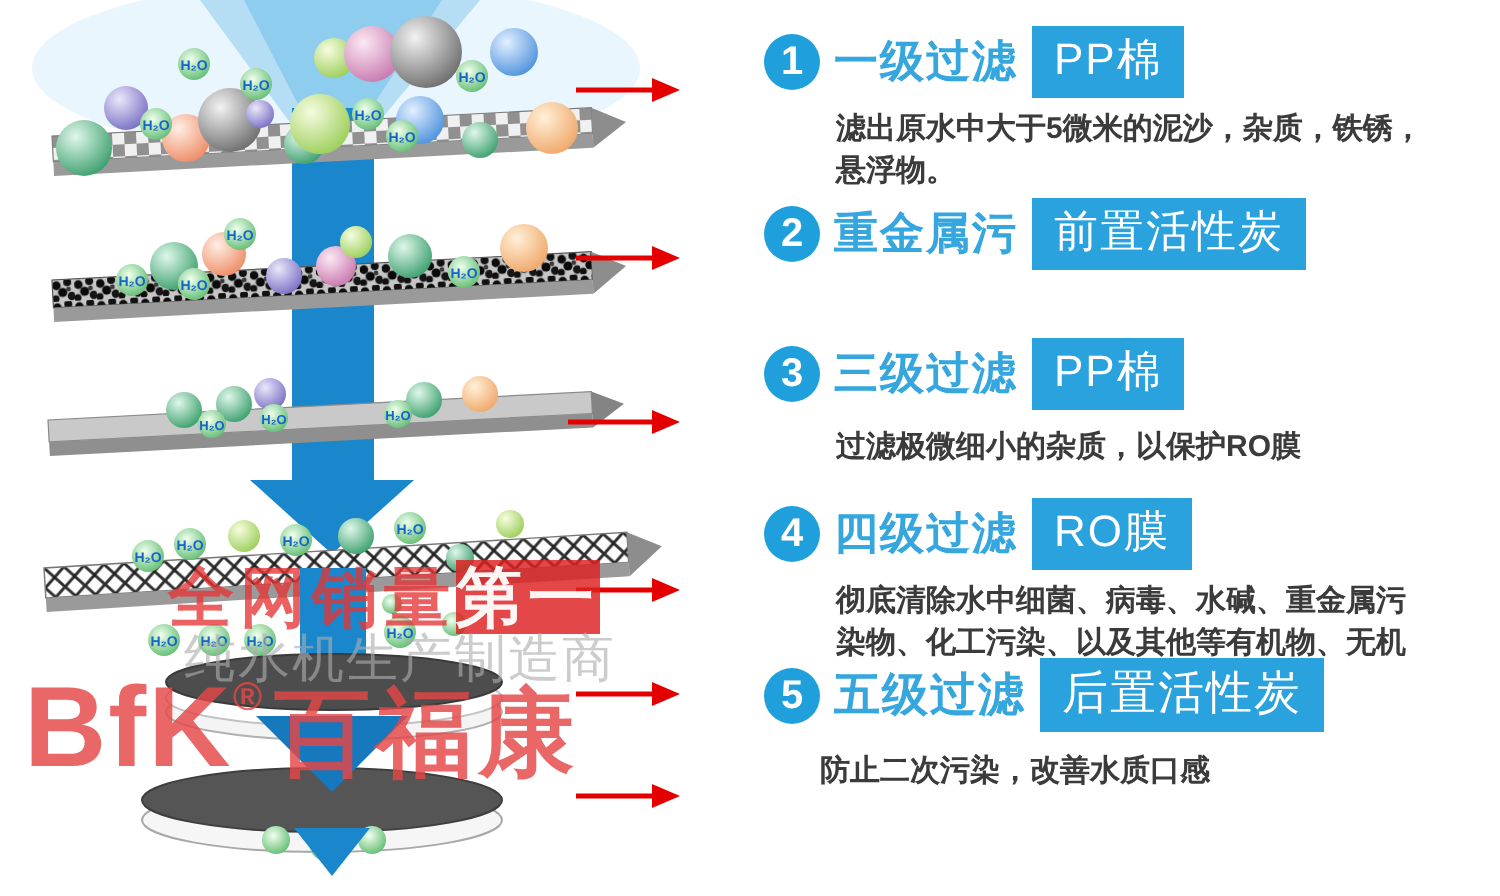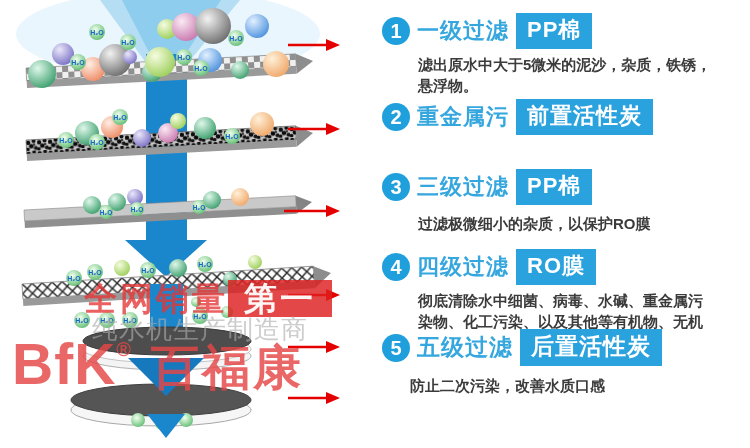--- a/index.html
+++ b/index.html
@@ -6,33 +6,33 @@
   body{font-family:"Liberation Sans","DejaVu Sans",sans-serif;background:#ffffff;}
   .canvas{position:relative;width:750px;height:448px;background:#ffffff;overflow:hidden;}
   .diagram-svg{position:absolute;left:0;top:0;z-index:1;}
   
   .stages{position:absolute;left:380px;top:0;width:370px;height:448px;z-index:2;}
   .stage{position:absolute;left:2px;width:366px;}
   .stage-header{display:flex;align-items:center;gap:7px;}
   .stage-num{flex:0 0 auto;width:28px;height:28px;border-radius:50%;background:#1f9fdc;color:#ffffff;
              font-size:20px;font-weight:bold;text-align:center;line-height:28px;}
   .stage-title{font-size:22px;font-weight:bold;color:#35a7de;letter-spacing:1px;white-space:nowrap;}
-  .stage-pill{background:#2aa2de;color:#ffffff;font-size:22px;font-weight:bold;letter-spacing:1px;
+  .stage-pill{background:#2aa2de;color:#ffffff;font-size:22px;font-weight:normal;letter-spacing:1px;
               padding:2px 11px 4px;border-radius:0;white-space:nowrap;}
   .stage-desc{margin:5px 0 0 36px;font-size:15px;font-weight:600;color:#3b3b3b;line-height:21px;}
   .s5 .stage-title,.s5 .stage-pill{font-size:23px;}
   
   .wm{position:absolute;z-index:5;white-space:nowrap;pointer-events:none;}
   .wm-sales{left:84px;top:277px;font-size:33px;font-weight:bold;letter-spacing:3px;color:rgba(229,52,52,0.78);}
-  .wm-sales .hl{background:rgba(222,30,30,0.82);color:rgba(255,255,255,0.95);padding:0 16px;}
+  .wm-sales .hl{background:rgba(222,30,30,0.82);color:rgba(255,255,255,0.95);padding:0 0;}
   .wm-sub{left:92px;top:312px;font-size:26px;font-weight:normal;letter-spacing:1px;color:rgba(172,172,172,0.62);}
   .wm-brand{left:12px;top:331px;color:rgba(229,70,70,0.82);font-weight:bold;}
   .wm-brand .latin{font-size:57px;letter-spacing:1px;}
   .wm-brand .reg{font-size:20px;vertical-align:28px;}
-  .wm-brand .cn{font-size:48px;letter-spacing:3px;margin-left:20px;}
+  .wm-brand .cn{font-size:48px;letter-spacing:3px;margin-left:6px;}
 </style>
 </head>
 <body>
 
 <div class="canvas">
 
   <svg class="diagram-svg" width="380" height="448" viewBox="0 0 380 448">
     <defs>
       <pattern id="checker" width="12" height="12" patternUnits="userSpaceOnUse">
         <rect width="12" height="12" fill="#f0f0f0"></rect>

